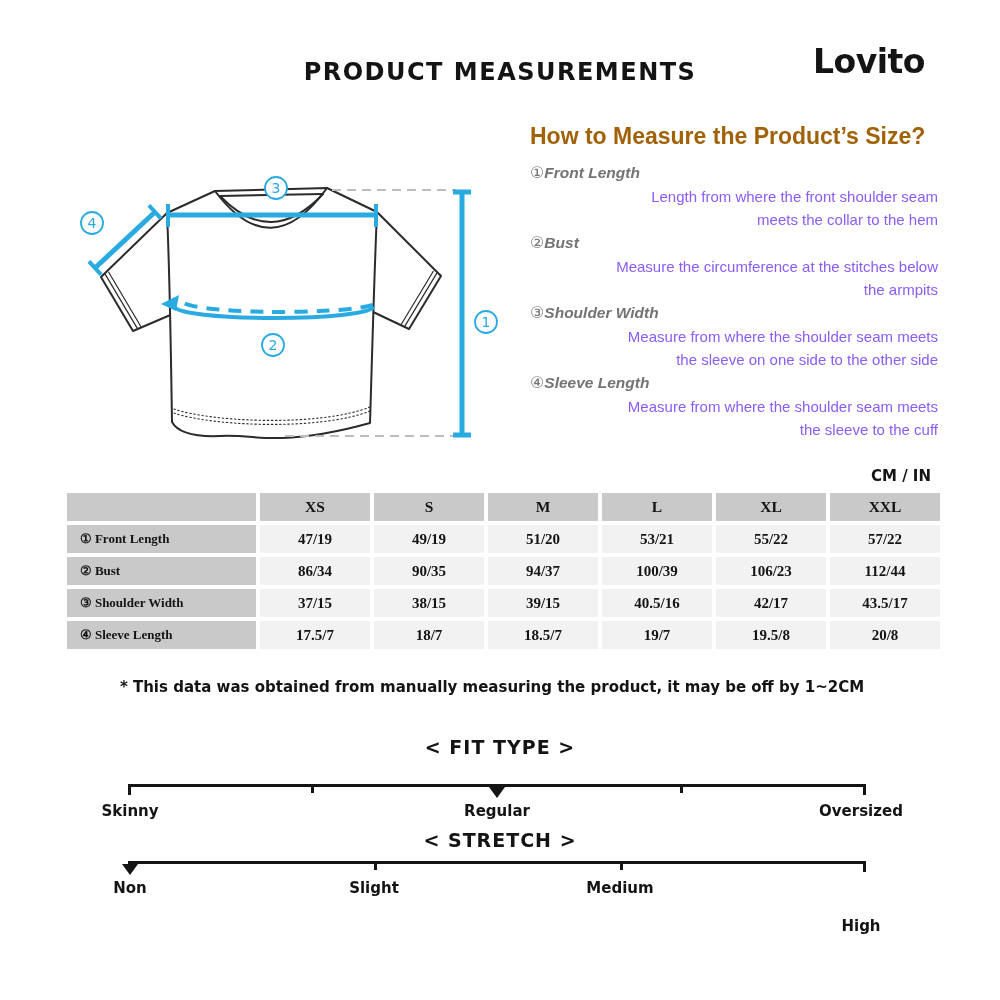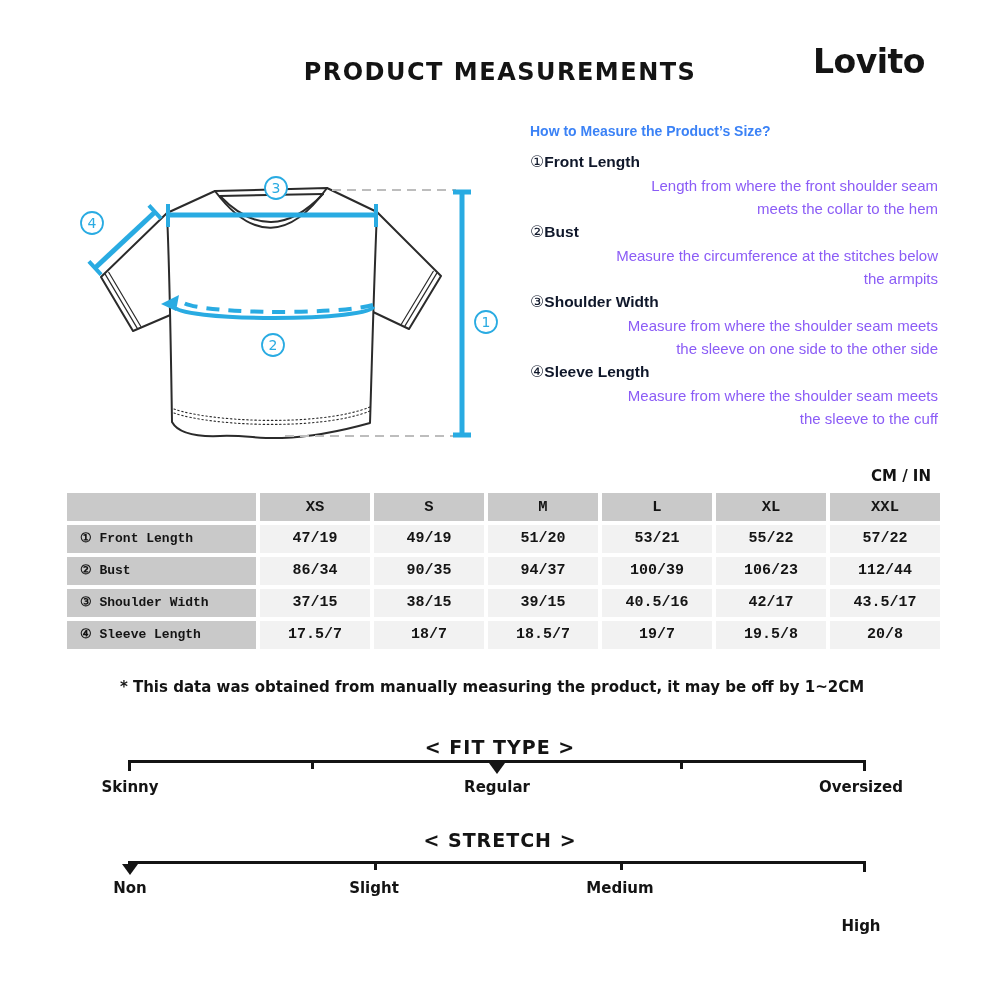--- a/index.html
+++ b/index.html
@@ -7,30 +7,30 @@
         font-family:"Liberation Sans","DejaVu Sans",sans-serif;color:#141414;}
   .chunky{font-family:"DejaVu Sans","Liberation Sans",sans-serif;}
 
   .title{position:absolute;left:0;right:0;top:58px;text-align:center;
          font-weight:700;font-size:24px;letter-spacing:1.5px;}
   .brand{position:absolute;top:42px;right:75px;font-weight:800;font-size:33px;letter-spacing:-0.5px;}
 
   .diagram{position:absolute;left:60px;top:150px;}
 
   .howto{position:absolute;left:530px;top:123px;width:408px;}
-  .howto h2{margin:0 0 11px 0;font-size:14px;font-weight:700;color:#3b82f6;}
-  .item-label{font-size:15.5px;font-weight:700;line-height:24px;color:#0f172a;}
+  .howto h2{margin:0 0 11px 0;font-size:23px;font-weight:700;color:#a16207;}
+  .item-label{font-size:15.5px;font-weight:700;line-height:24px;color:#737373;font-style:italic;}
   .item-label .cnum{font-size:16px;font-weight:400;}
   .item-desc{font-size:15px;line-height:23px;color:#8b5cf6;white-space:pre-line;text-align:right;}
 
   .units{position:absolute;top:467px;right:69px;font-weight:700;font-size:15px;}
 
   table.size{position:absolute;left:63px;top:489px;border-collapse:separate;border-spacing:4px;}
   table.size th,table.size td{height:28px;line-height:28px;padding:0;font-size:15px;font-weight:700;
-        text-align:center;vertical-align:middle;font-family:Liberation Mono, monospace;}
+        text-align:center;vertical-align:middle;font-family:Liberation Serif, serif;}
   table.size thead th{background:#c9c9c9;width:110px;font-size:15.5px;}
   table.size th.labelcol{background:#c9c9c9;width:176px;text-align:left;padding-left:13px;font-size:13px;}
   table.size td{background:#f2f2f2;width:110px;font-weight:700;}
 
   .note{position:absolute;left:0;right:16px;top:678px;text-align:center;font-weight:700;font-size:15px;}
 
   .scale-title{position:absolute;left:0;right:0;text-align:center;font-weight:800;font-size:19px;letter-spacing:1px;}
   .scale{position:absolute;height:46px;}
   .scale-line{position:absolute;left:0;right:0;top:0;height:3px;background:#141414;}
   .tick{position:absolute;top:0;width:3px;background:#141414;}
@@ -165,21 +165,21 @@
           <td>19/7</td>
           <td>19.5/8</td>
           <td>20/8</td>
         </tr>
       </tbody>
     </table>
 
   <div class="note chunky">* This data was obtained from manually measuring the product, it may be off by 1~2CM</div>
 
   <div class="scale-title chunky" style="top:736px;">&lt; FIT TYPE &gt;</div>
-  <div class="scale chunky" style="left:128px;top:760px;width:738px;text-decoration:underline;">
+  <div class="scale chunky" style="left:128px;top:784px;width:738px;text-decoration:underline;">
     <div class="scale-line"></div>
     <div class="tick end" style="left:0;"></div>
     <div class="tick mid" style="left:183px;"></div>
     <div class="tick mid" style="left:552px;"></div>
     <div class="tick end" style="right:0;"></div>
     <div class="marker" style="left:361px;"></div>
     <span class="scale-label" style="left:2px;">Skinny</span>
     <span class="scale-label" style="left:369px;">Regular</span>
     <span class="scale-label" style="left:733px;">Oversized</span>
   </div>

